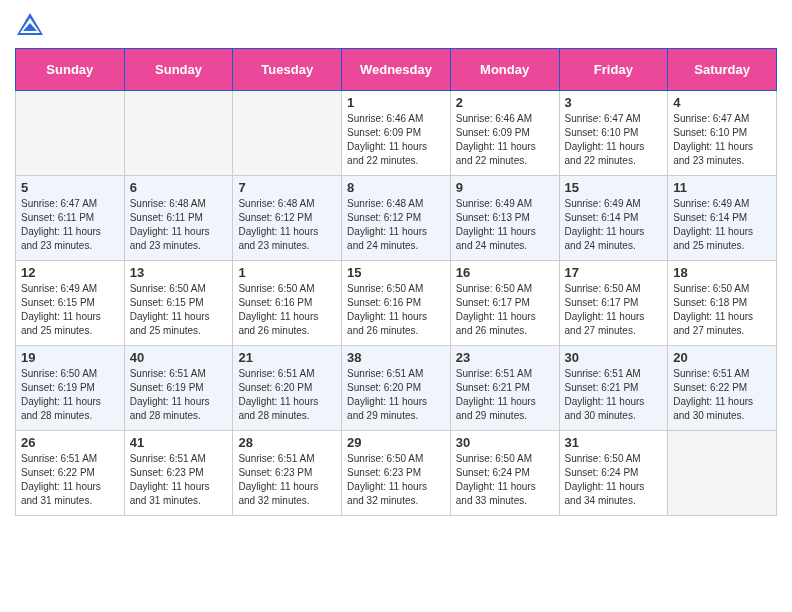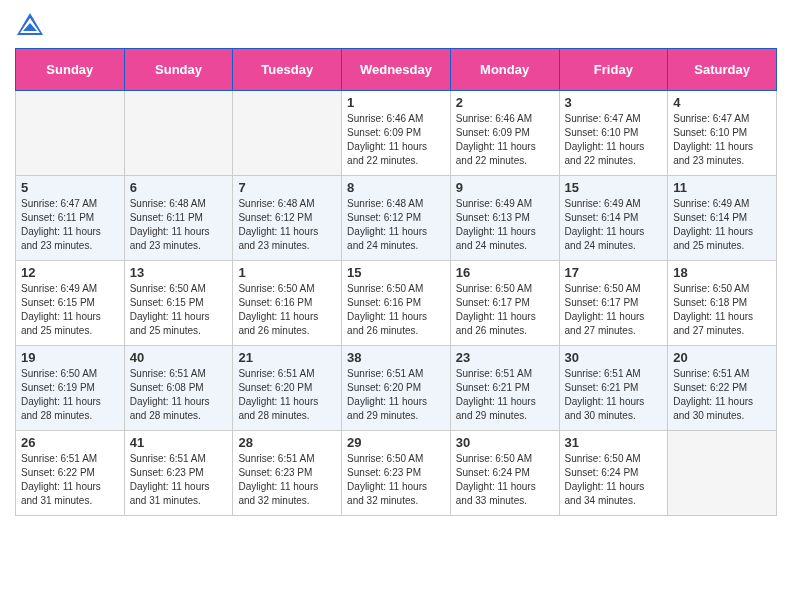--- a/index.html
+++ b/index.html
@@ -274,21 +274,21 @@
           <td>
             <span class="day-num">19</span>
             <div class="cell-info">Sunrise: 6:50 AM
 Sunset: 6:19 PM
 Daylight: 11 hours
 and 28 minutes.</div>
           </td>
           <td>
             <span class="day-num">40</span>
             <div class="cell-info">Sunrise: 6:51 AM
-Sunset: 6:08 PM
+Sunset: 6:19 PM
 Daylight: 11 hours
 and 28 minutes.</div>
           </td>
           <td>
             <span class="day-num">21</span>
             <div class="cell-info">Sunrise: 6:51 AM
 Sunset: 6:20 PM
 Daylight: 11 hours
 and 28 minutes.</div>
           </td>

